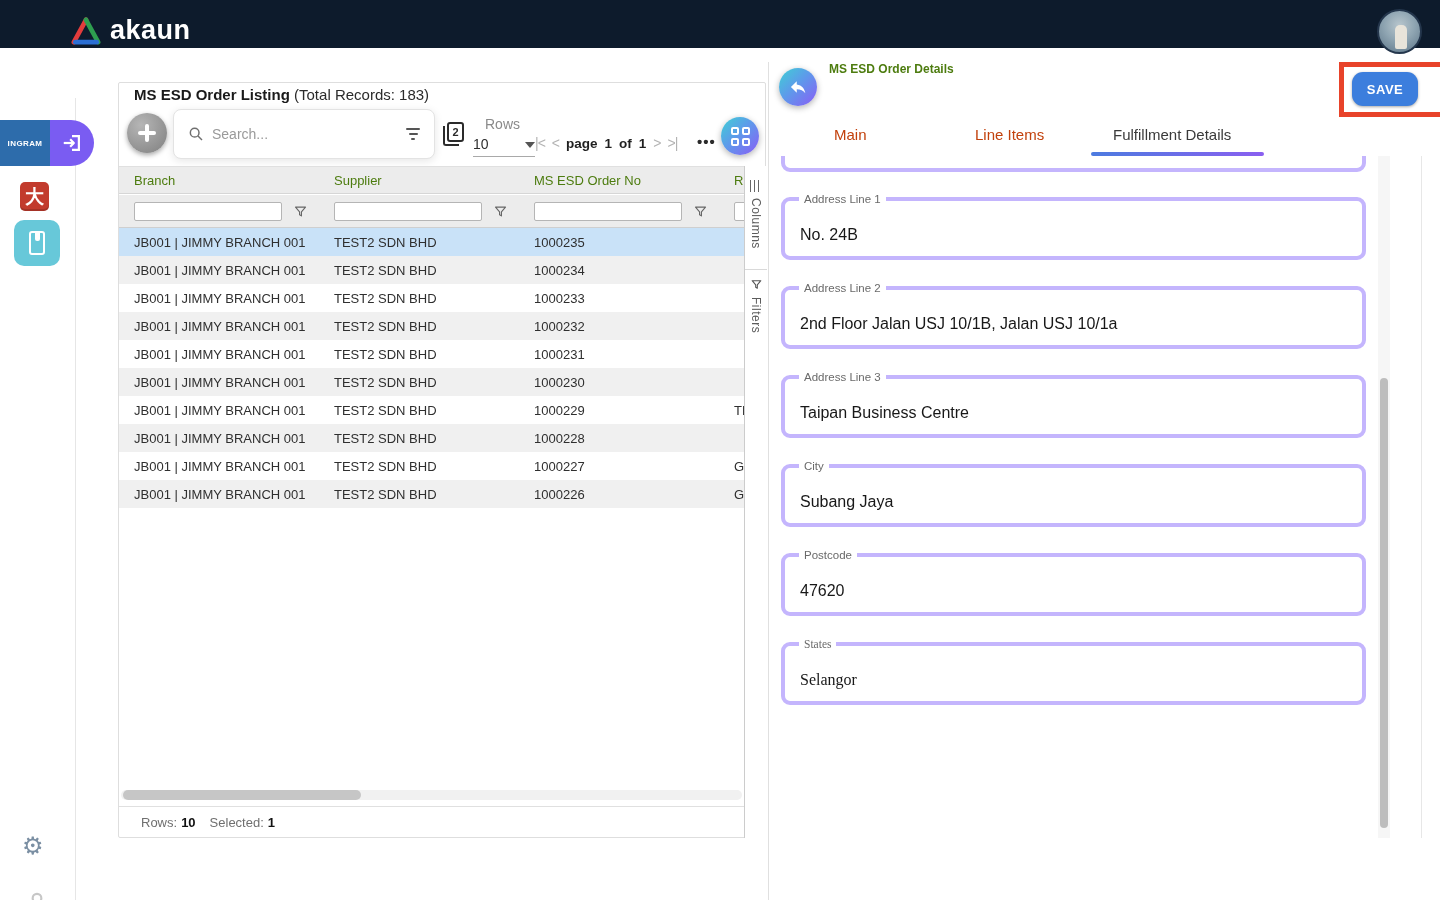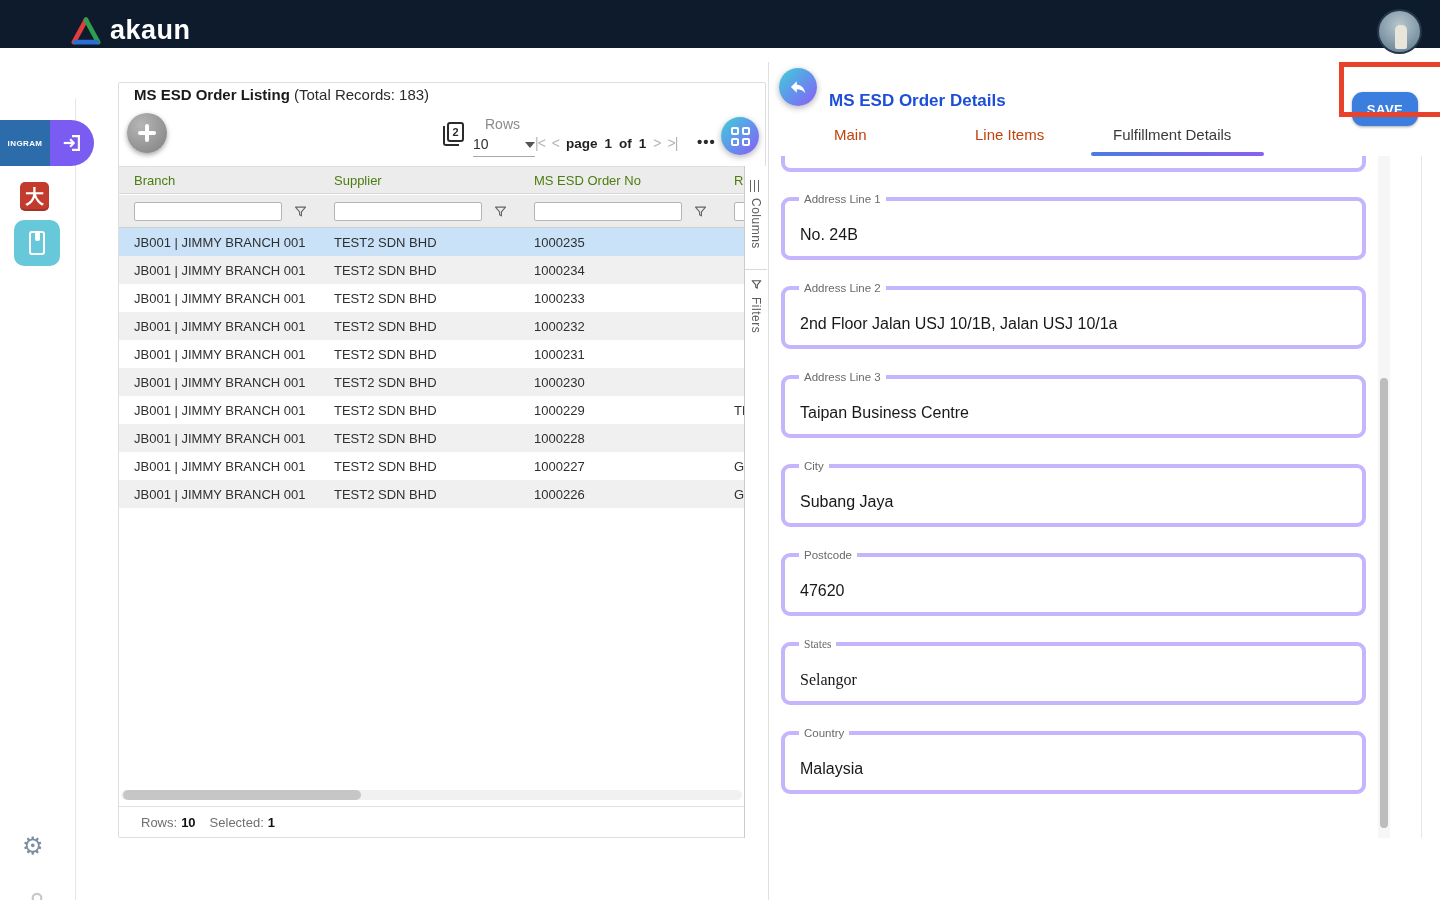--- a/index.html
+++ b/index.html
@@ -101,23 +101,23 @@
   .strip-tab { position:absolute; left:0; width:22px; display:flex; flex-direction:column; align-items:center; gap:6px; }
   .strip-tab .vtext { writing-mode:vertical-rl; font-size:12px; color:#5c5c5c; letter-spacing:0.5px; }
   .grip-icon { width:12px; height:12px; background:repeating-linear-gradient(90deg,#666 0 1.5px,transparent 1.5px 4px); }
   .strip-div { position:absolute; left:0; top:103px; width:22px; border-bottom:1px solid #d9d9d9; }
 
   
   .panel { position:absolute; left:768px; top:62px; width:672px; height:838px; background:#ffffff; border-left:1px solid #e0e0e0; z-index:10; }
   .back-btn { position:absolute; left:10px; top:6px; width:38px; height:38px; border-radius:50%;
               background:linear-gradient(135deg,#3fd0d4 0%,#5d9bea 45%,#8a5cf6 100%); box-shadow:0 2px 6px rgba(0,0,0,0.3);
               display:flex; align-items:center; justify-content:center; }
-  .panel-title { position:absolute; left:60px; top:29px; font-size:17px; font-weight:bold; color:#1d4ed8; }
+  .panel-title { position:absolute; left:60px; top:0; font-size:12px; font-weight:bold; color:#4d7c0f; }
   .save-btn { position:absolute; left:583px; top:10px; width:66px; height:34px; background:#3c7edd; border:none; border-radius:11px;
-              color:#ffffff; font-weight:bold; font-size:13px; letter-spacing:0.5px; box-shadow:0 1px 3px rgba(0,0,0,0.35); font-family:"Liberation Sans",sans-serif;margin-top:20px; }
+              color:#ffffff; font-weight:bold; font-size:13px; letter-spacing:0.5px; box-shadow:0 1px 3px rgba(0,0,0,0.35); font-family:"Liberation Sans",sans-serif; }
   .annotation { position:absolute; left:570px; top:0; width:112px; height:55px; border:5px solid #e8432a; z-index:50; }
 
   .tabs { position:absolute; left:0; top:56px; width:671px; height:38px; }
   .tab { position:absolute; top:8px; font-size:15px; color:#c2410c; white-space:nowrap; }
   .tab.t0 { left:65px; } .tab.t1 { left:206px; } .tab.t2 { left:344px; color:#3a3a3a; }
   .tab-underline { position:absolute; left:322px; top:34px; width:173px; height:4px; border-radius:2px;
                    background:linear-gradient(90deg,#4c7be0,#8a5ff0); }
 
   .form { position:absolute; left:0; top:94px; width:671px; height:682px; overflow:hidden; }
   .field { position:absolute; left:12px; width:585px; height:63px; border:4px solid #c4b5fd; border-radius:9px; background:#fff; }
@@ -169,20 +169,32 @@
 </div>
 
 <div class="card">
   <div class="card-title">
     <b>MS ESD Order Listing</b>
     <span class="total"> (Total Records: 183)</span>
   </div>
 
   <div class="plus-btn"></div>
 
+  <div class="search-box">
+    <svg width="16" height="16" viewBox="0 0 24 24">
+      <circle cx="10" cy="10" r="6.5" fill="none" stroke="#6f6f6f" stroke-width="2.2"></circle>
+      <path d="M15 15l6 6" stroke="#6f6f6f" stroke-width="2.2"></path>
+    </svg>
+    <input type="text" placeholder="Search..." style="">
+    <div class="sortlines">
+        <i></i>
+        <i></i>
+        <i></i>
+      </div>
+  </div>
 
   <div class="pages-icon">
     <div class="back"></div>
     <div class="front">2</div>
   </div>
 
   <div class="rows-box">
     <span class="rows-label">Rows</span>
     <span class="rows-value">10</span>
     <span class="rows-caret"></span>
@@ -355,23 +367,19 @@
         <span class="fvalue">Subang Jaya</span>
       </div>
       <div class="field" style="top: 397px; text-align: right;">
         <span class="flabel">Postcode</span>
         <span class="fvalue">47620</span>
       </div>
       <div class="field" style="top: 486px; font-family: Liberation Serif, serif;">
         <span class="flabel">States</span>
         <span class="fvalue">Selangor</span>
       </div>
-      <div class="field" style="top: 575px;">
-        <span class="flabel">Country</span>
-        <span class="fvalue">Malaysia</span>
-      </div>
     </div>
 
   <div class="vscroll">
       <div class="thumb"></div>
     </div>
   <div class="vline"></div>
 </div>
 
 </body></html>

